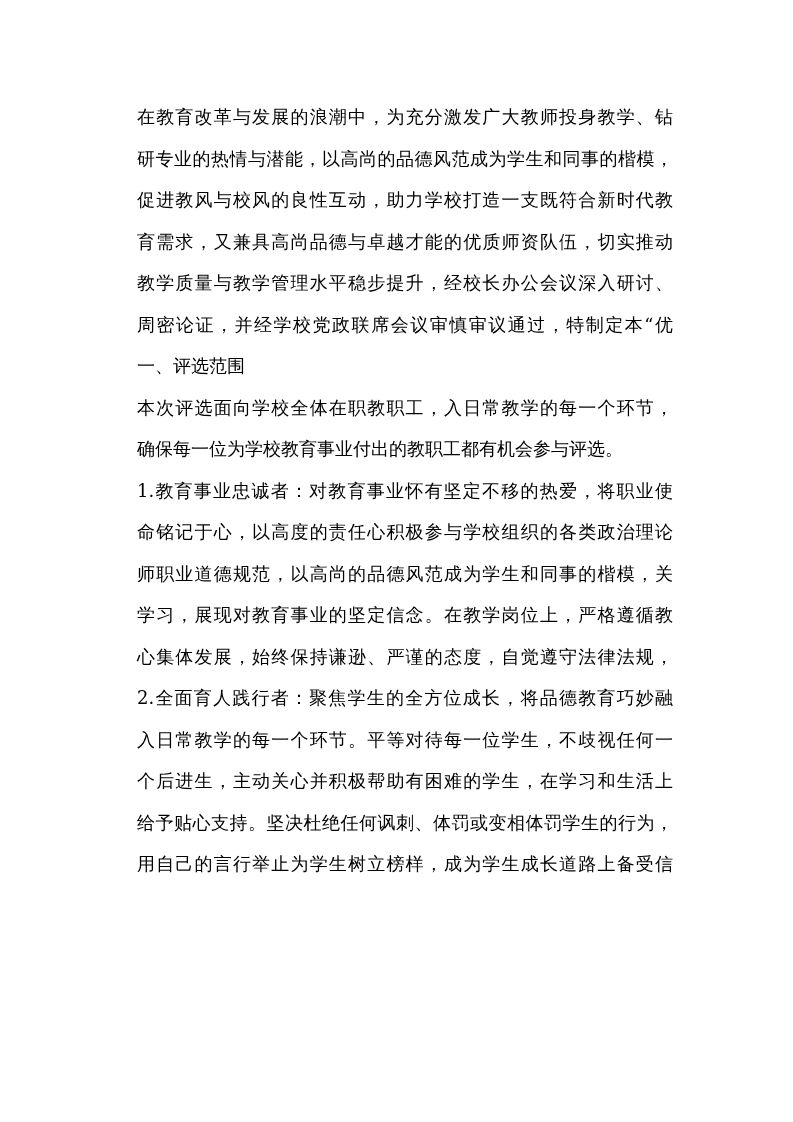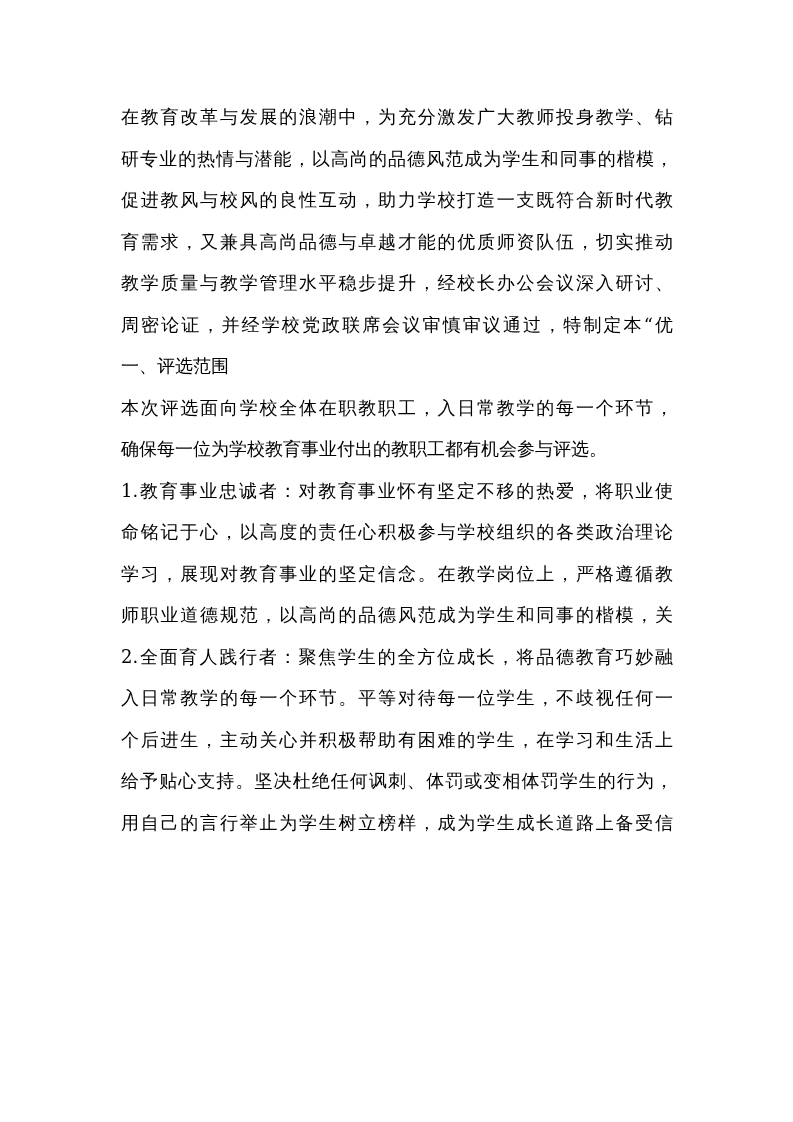--- a/index.html
+++ b/index.html
@@ -30,20 +30,21 @@
       width: 552px;
     }
     .line {
       display: block;
       height: 41.5px;
       line-height: 41.5px;
       font-size: 18px;
       white-space: normal;
       text-align: left;
       overflow: visible;
+      margin-left: 16px;
     }
     .line.full {
       text-align: justify;
       text-align-last: justify;
     }
     .line.heading {
       font-weight: normal;
     }
   </style>
 </head>
@@ -65,22 +66,23 @@
 
     <div>
       <div class="line full">本次评选面向学校全体在职教职工，入日常教学的每一个环节，</div>
       <div class="line">确保每一位为学校教育事业付出的教职工都有机会参与评选。</div>
     </div>
 
 
     <div>
       <div class="line full">1.教育事业忠诚者：对教育事业怀有坚定不移的热爱，将职业使</div>
       <div class="line full">命铭记于心，以高度的责任心积极参与学校组织的各类政治理论</div>
+      <div class="line full">师职业道德规范，以高尚的品德风范成为学生和同事的楷模，关</div>
       <div class="line full">学习，展现对教育事业的坚定信念。在教学岗位上，严格遵循教</div>
-      <div class="line full">师职业道德规范，以高尚的品德风范成为学生和同事的楷模，关</div>
+      <div class="line full">心集体发展，始终保持谦逊、严谨的态度，自觉遵守法律法规，</div>
     </div>
 
     <div>
       <div class="line full">2.全面育人践行者：聚焦学生的全方位成长，将品德教育巧妙融</div>
       <div class="line full">入日常教学的每一个环节。平等对待每一位学生，不歧视任何一</div>
       <div class="line full">个后进生，主动关心并积极帮助有困难的学生，在学习和生活上</div>
       <div class="line full">给予贴心支持。坚决杜绝任何讽刺、体罚或变相体罚学生的行为，</div>
       <div class="line full">用自己的言行举止为学生树立榜样，成为学生成长道路上备受信</div>
     </div>
 

